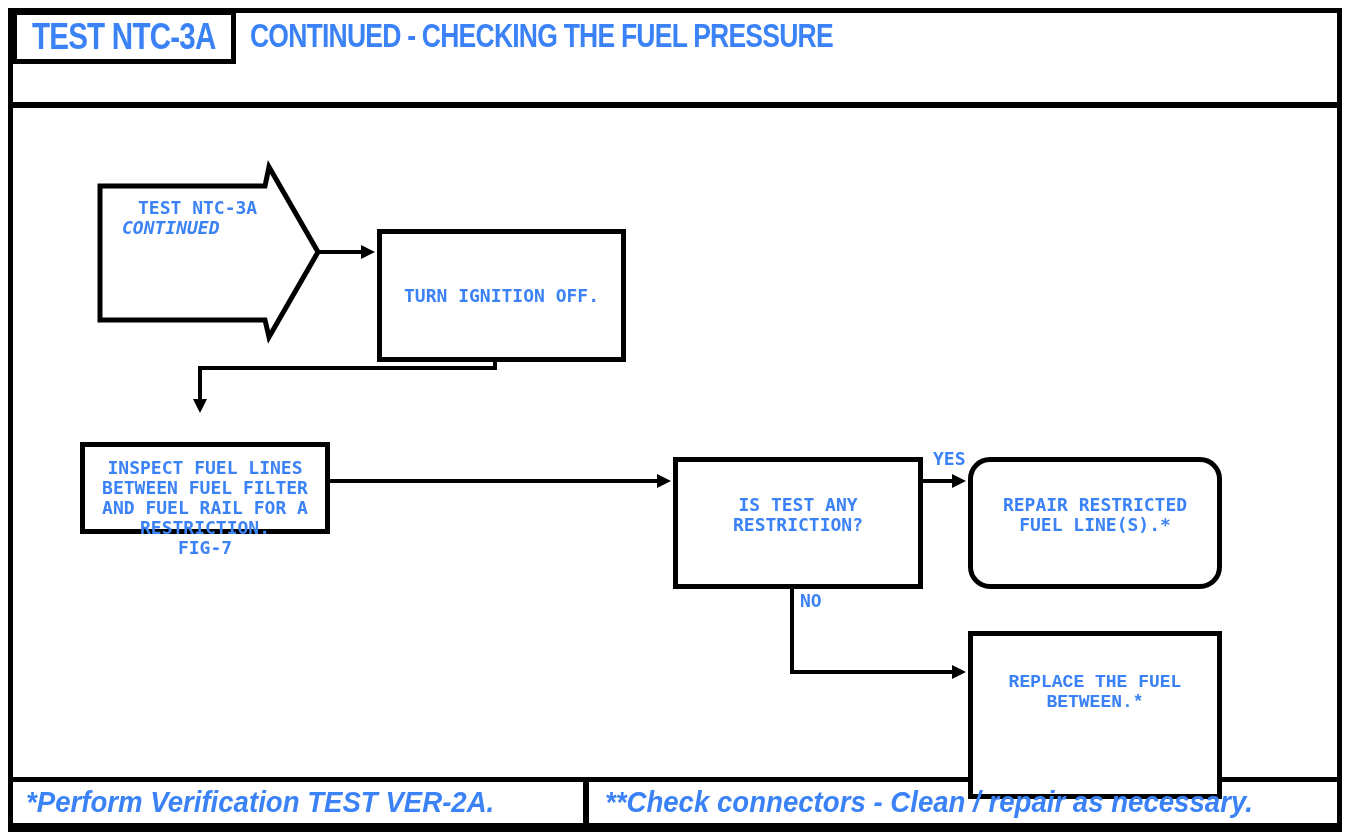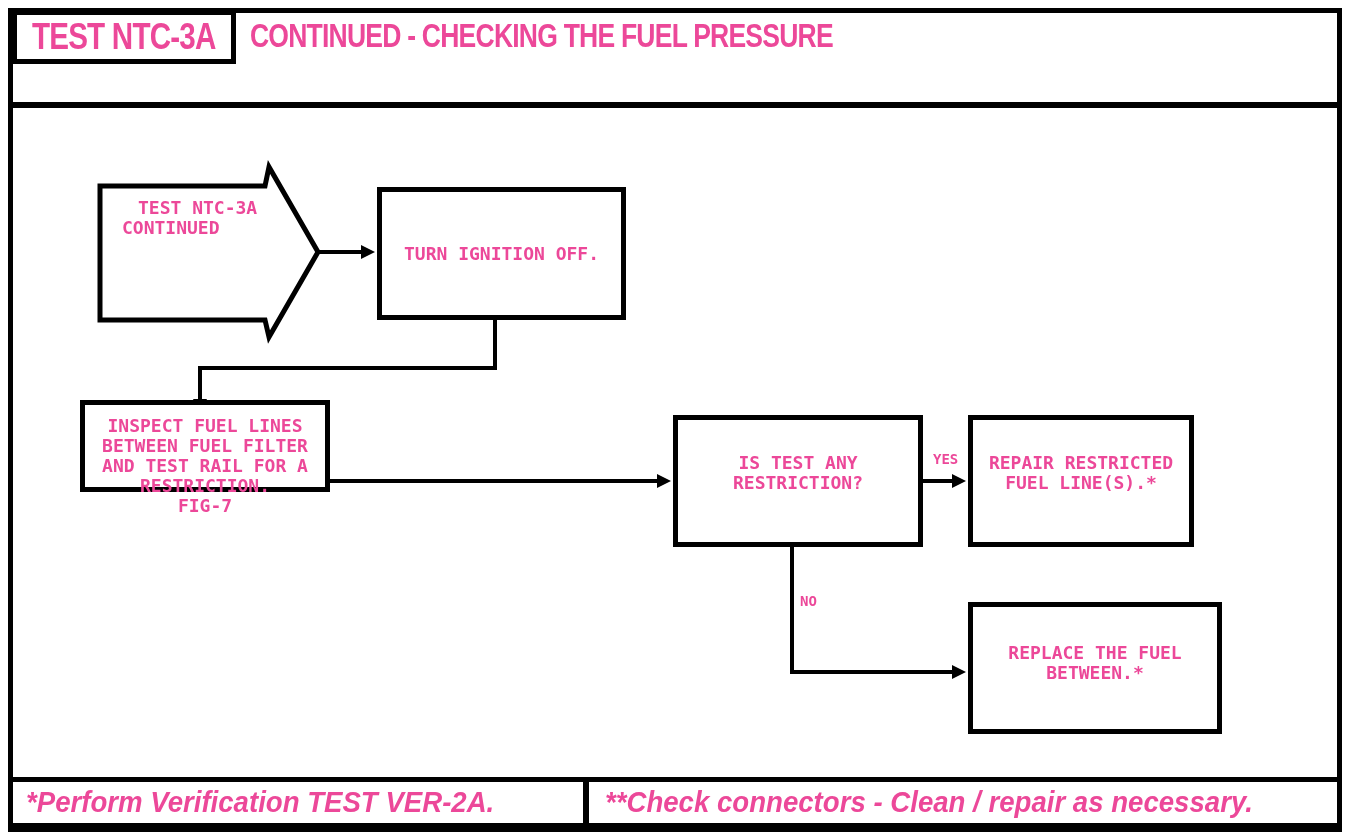--- a/index.html
+++ b/index.html
@@ -1,18 +1,18 @@
 <!DOCTYPE html>
 <html><head>
 <meta charset="utf-8">
 <style>
   html,body{margin:0;padding:0;background:#e8e8e8;}
   .page{
     position:relative;width:1360px;height:836px;background:#ffffff;
-    font-family:"DejaVu Sans Mono",monospace;color:#ec4899;overflow:hidden;
+    font-family:"DejaVu Sans Mono",monospace;color:#3b82f6;overflow:hidden;
   }
   .frame{
     position:absolute;left:8px;top:8px;width:1334px;height:824px;
     box-sizing:border-box;border:5px solid #000;border-bottom-width:9px;
   }
   .header-box{
     position:absolute;left:12px;top:10px;width:224px;height:54px;
     box-sizing:border-box;border:5px solid #000;background:#fff;
     display:flex;align-items:center;justify-content:center;
   }
@@ -23,31 +23,31 @@
   .page-title{
     position:absolute;left:250px;top:13px;height:44px;display:flex;align-items:center;
     font-family:"Liberation Sans",sans-serif;font-weight:bold;font-size:34px;
     transform:scaleX(0.78);transform-origin:left center;white-space:nowrap;letter-spacing:-1px;
   }
   .separator{position:absolute;left:8px;top:102px;width:1334px;height:6px;background:#000;}
   .svg-layer{position:absolute;left:0;top:0;z-index:1;}
   .node{
     position:absolute;box-sizing:border-box;border:5px solid #000;background:#fff;z-index:2;
     font-size:18px;font-weight:bold;line-height:20px;text-align:center;
-    display:flex;flex-direction:column;align-items:center;
+    display:flex;flex-direction:column;align-items:center;margin-top:42px;
   }
   .node div{white-space:nowrap;}
   .flag-text{
     position:absolute;left:122px;top:198px;z-index:2;font-size:18px;font-weight:bold;
     line-height:20px;white-space:nowrap;
   }
   .flag-text .l1{display:block;margin-left:16px;}
-  .flag-text .l2{display:block;}
+  .flag-text .l2{display:block;font-style:italic;}
   .branch-label{
-    position:absolute;z-index:2;font-size:14px;font-weight:bold;line-height:18px;white-space:nowrap;
+    position:absolute;z-index:2;font-size:18px;font-weight:bold;line-height:18px;white-space:nowrap;
   }
   .footer-top{position:absolute;left:8px;top:777px;width:1334px;height:5px;background:#000;}
   .footer-divider{position:absolute;left:583px;top:777px;width:6px;height:46px;background:#000;}
   .footer-note{
     position:absolute;top:781px;height:42px;display:flex;align-items:center;z-index:2;
     font-family:"Liberation Sans",sans-serif;font-weight:bold;font-style:italic;font-size:30px;
     transform-origin:left center;transform:scaleX(0.92);white-space:nowrap;
   }
 </style>
 </head>
@@ -88,36 +88,36 @@
     <span class="l2">CONTINUED</span>
   </div>
 
   <div class="node" style="left:377px;top:187px;width:249px;height:133px;justify-content:center;">
     <div>TURN IGNITION OFF.</div>
   </div>
 
   <div class="node" style="left:80px;top:400px;width:250px;height:92px;padding-top:11px;">
     <div>INSPECT FUEL LINES</div>
     <div>BETWEEN FUEL FILTER</div>
-    <div>AND TEST RAIL FOR A</div>
+    <div>AND FUEL RAIL FOR A</div>
     <div>RESTRICTION.</div>
     <div>FIG-7</div>
   </div>
 
   <div class="node" style="left:673px;top:415px;width:250px;height:132px;padding-top:33px;">
     <div>IS TEST ANY</div>
     <div>RESTRICTION?</div>
   </div>
 
-  <div class="node" style="left:968px;top:415px;width:226px;height:132px;padding-top:33px;">
+  <div class="node" style="left:968px;top:415px;width:254px;height:132px;padding-top:33px;border-radius:22px;">
     <div>REPAIR RESTRICTED</div>
     <div>FUEL LINE(S).*</div>
   </div>
 
-  <div class="node" style="left:968px;top:602px;width:254px;height:132px;padding-top:36px;">
+  <div class="node" style="left:968px;top:589px;width:254px;height:168px;padding-top:36px;font-family:Liberation Mono, monospace;">
     <div>REPLACE THE FUEL</div>
     <div>BETWEEN.*</div>
   </div>
 
   <div class="branch-label" style="left:933px;top:450px;">YES</div>
   <div class="branch-label" style="left:800px;top:592px;">NO</div>
 
   <div class="footer-top"></div>
   <div class="footer-divider"></div>
   <div class="footer-note" style="left:26px;">*Perform Verification TEST VER-2A.</div>

